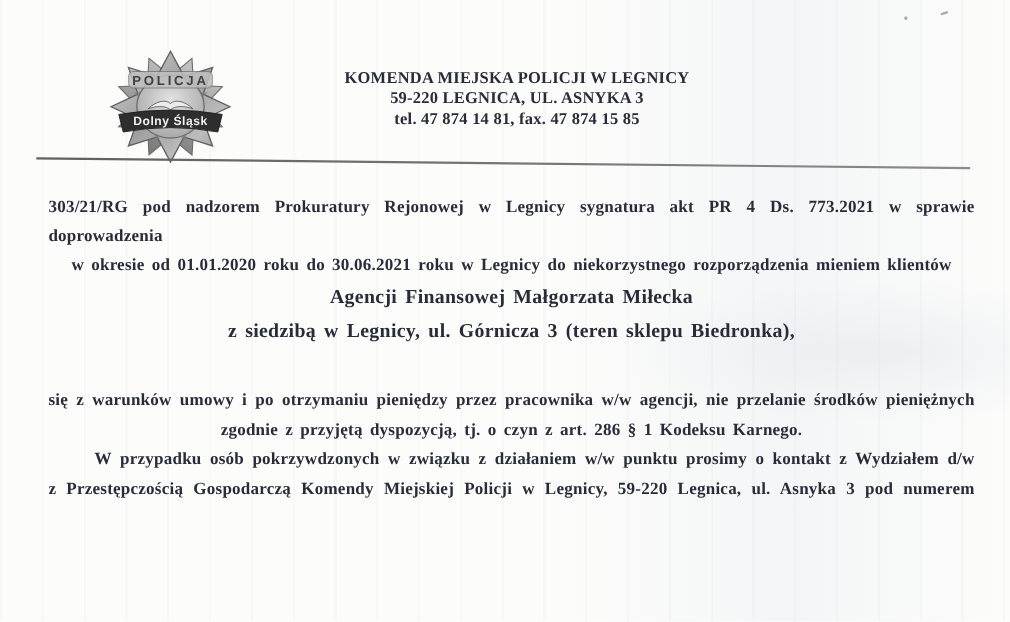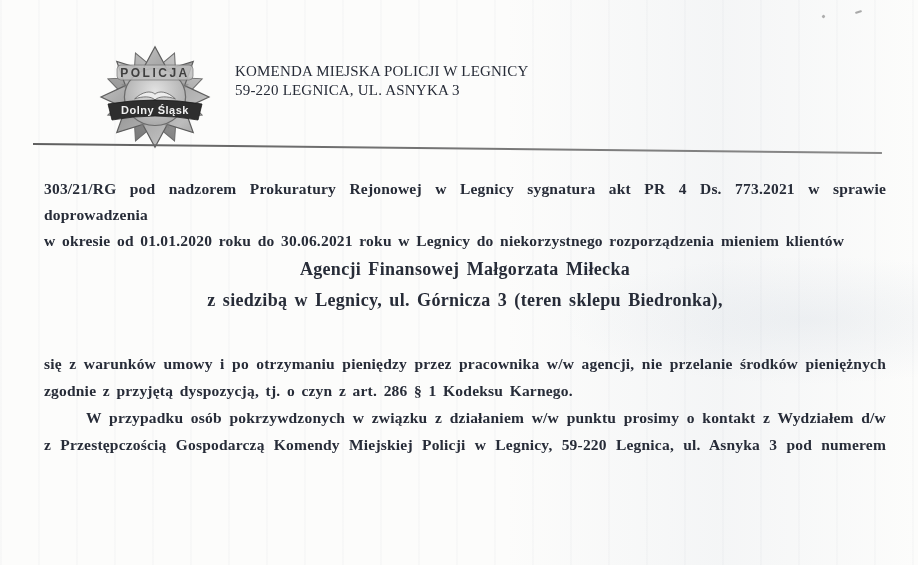--- a/index.html
+++ b/index.html
@@ -21,41 +21,41 @@
     position:absolute;left:560px;top:255px;width:358px;height:130px;
     background:radial-gradient(ellipse at 70% 50%, rgba(168,182,200,0.14), rgba(255,255,255,0) 70%);
     pointer-events:none;
   }
   .speck{position:absolute;background:#8d8d8d;border-radius:1px;}
   .speck.s1{left:822px;top:15px;width:3px;height:3px;transform:rotate(40deg);opacity:.7;}
   .speck.s2{left:855px;top:11px;width:7px;height:2px;transform:rotate(-18deg);opacity:.75;}
 
   .letterhead-text{
     position:absolute;left:235px;top:62px;width:470px;
-    text-align:left;color:#272c38;font-weight:normal;
+    text-align:center;color:#272c38;font-weight:bold;
     font-size:15px;line-height:19px;letter-spacing:.2px;
   }
   .badge-wrap{position:absolute;left:90px;top:44px;width:130px;height:108px;}
 
   .rule{
     position:absolute;left:33px;top:143px;width:849px;height:1.7px;
     background:linear-gradient(90deg,#5f5f5f,#7a7a7a 60%,#8a8a8a);
     transform:rotate(0.6deg);transform-origin:left center;
   }
 
   .doc-body{
     position:absolute;left:44px;top:176px;width:842px;
     color:#272c38;font-weight:bold;font-size:15.5px;letter-spacing:.2px;
     word-spacing:2.5px;
   }
   .para{margin:0;}
   .para .ln{line-height:26px;}
   .para.p23 .ln{line-height:27px;}
   .ln.just{text-align:justify;text-align-last:justify;}
-  .ln.last{text-align:left;}
+  .ln.last{text-align:center;}
   .ln.indent{padding-left:42px;}
 
   .headings{margin-bottom:34px;text-align:center;color:#272c38;}
   .headings .h-line{font-size:18px;font-weight:bold;line-height:31px;letter-spacing:.3px;}
 </style>
 </head>
 <body>
 
 <div class="scan-texture"></div>
 <div class="shade-patch"></div>
@@ -95,20 +95,21 @@
     <text x="65" y="33" text-anchor="middle" font-family="Liberation Sans, sans-serif" font-size="12" font-weight="bold" fill="#3f3f3f" letter-spacing="2.5">POLICJA</text>
 
     <path d="M 18,60 Q 65,52 112,60 L 108,76 Q 65,68 22,76 Z" fill="#2e2e2e" stroke="#1c1c1c" stroke-width="0.8"></path>
     <text x="65" y="70" text-anchor="middle" font-family="Liberation Sans, sans-serif" font-size="11" font-weight="bold" fill="#f1f1f1" letter-spacing="0.5">Dolny Śląsk</text>
   </svg>
 </div>
 
 <div class="letterhead-text">
   <div>KOMENDA MIEJSKA POLICJI W LEGNICY</div>
   <div>59-220 LEGNICA, UL. ASNYKA 3</div>
+  <div>tel.  47 874 14 81, fax. 47 874 15 85</div>
 </div>
 
 <div class="rule"></div>
 
 <div class="doc-body">
   <div class="para">
     <div class="ln just">303/21/RG pod nadzorem Prokuratury Rejonowej w Legnicy sygnatura akt PR 4 Ds. 773.2021 w sprawie doprowadzenia</div>
     <div class="ln last">w okresie od 01.01.2020 roku do 30.06.2021 roku w Legnicy do niekorzystnego rozporządzenia mieniem klientów</div>
   </div>
 

